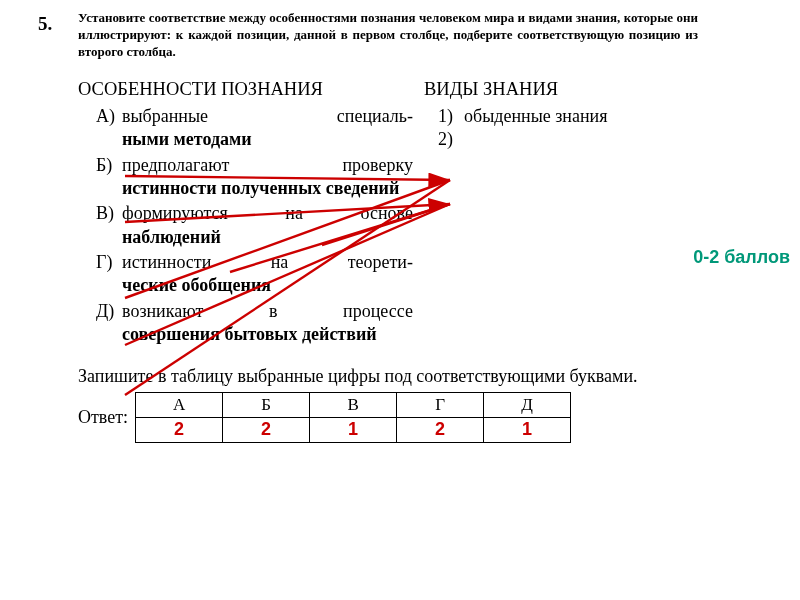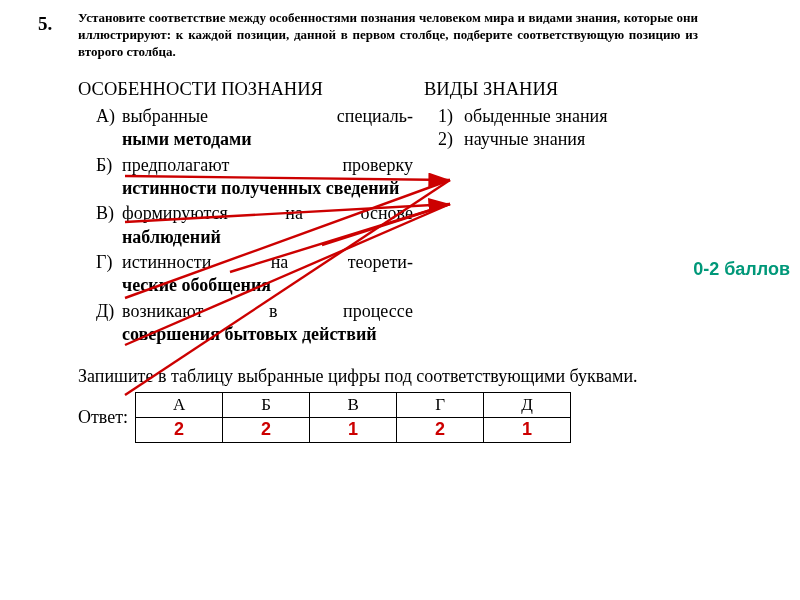--- a/index.html
+++ b/index.html
@@ -52,21 +52,21 @@
   .opt-letter { width: 44px; flex: 0 0 44px; padding-left: 18px; box-sizing: border-box; }
   .opt-text { flex: 1; text-align: justify; }
   .justify-line { display: block; text-align: justify; text-align-last: justify; }
   .row2 { display: block; font-weight: bold; }
   .right-options { list-style: none; padding: 0; margin: 0; }
   .right-options li { display: flex; }
   .r-num { width: 40px; flex: 0 0 40px; padding-left: 14px; box-sizing: border-box; }
   .score {
     position: absolute;
     right: 10px;
-    top: 258px;
+    top: 246px;
     color: #009879;
     font-weight: bold;
     font-family: Arial, sans-serif;
     font-size: 18px;
   }
   .instr2 {
     margin-top: 16px;
     width: 640px;
     font-size: 18px;
     text-align: justify;
@@ -149,21 +149,20 @@
     </div>
     <div class="col-right">
       <div class="col-heading">ВИДЫ ЗНАНИЯ</div>
       <ul class="right-options">
         <li>
           <span class="r-num">1)</span>
           <span>обыденные знания</span>
         </li>
         <li>
           <span class="r-num">2)</span>
-          <span>научные знания</span>
         </li>
       </ul>
     </div>
   </div>
 
   <div class="score">0-2 баллов</div>
 
   <div class="instr2">Запишите в таблицу выбранные цифры под соответствующими буквами.</div>
 
   <div class="answer-area">

